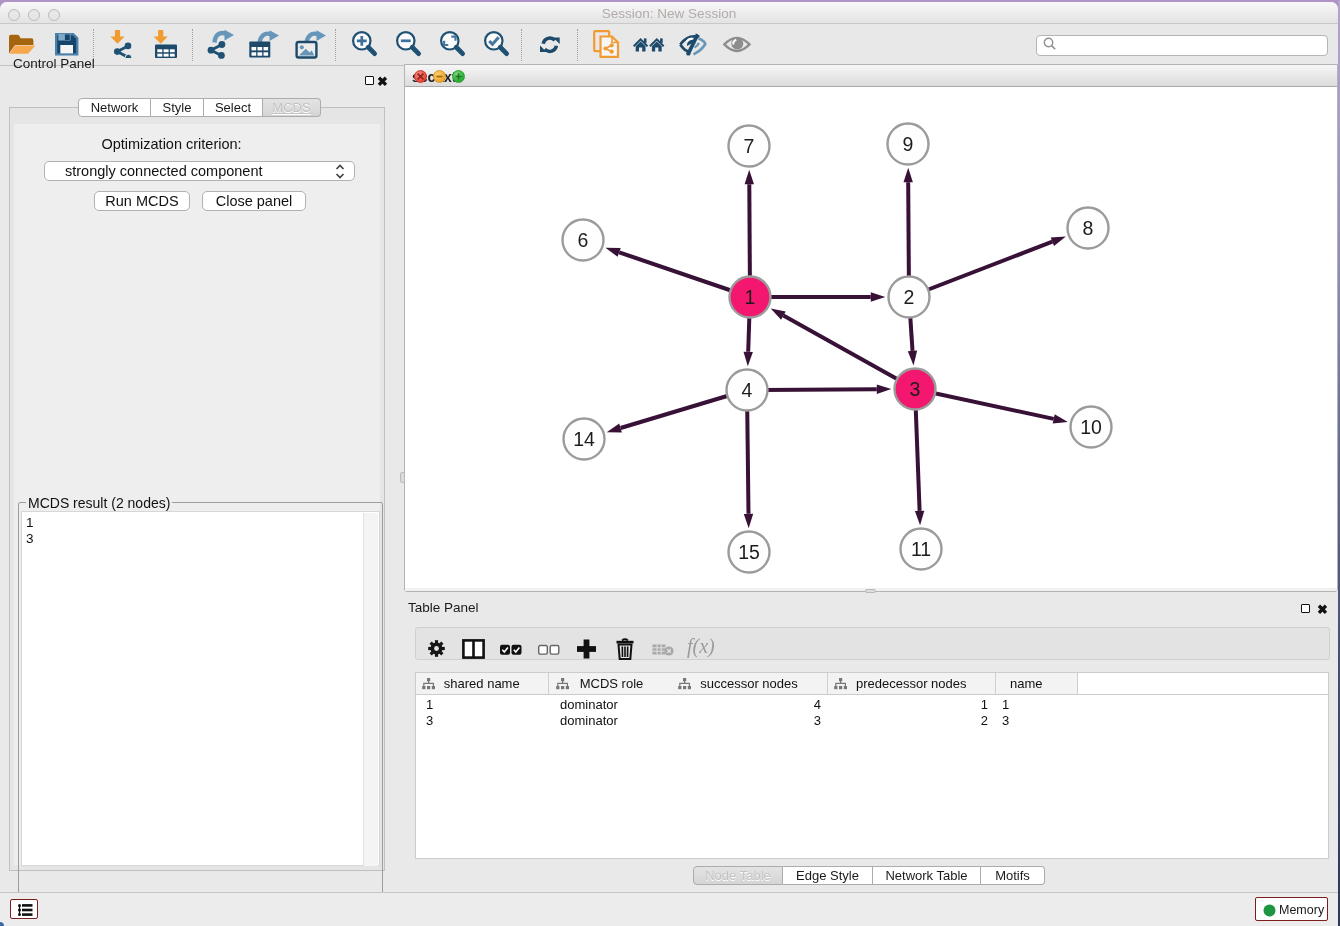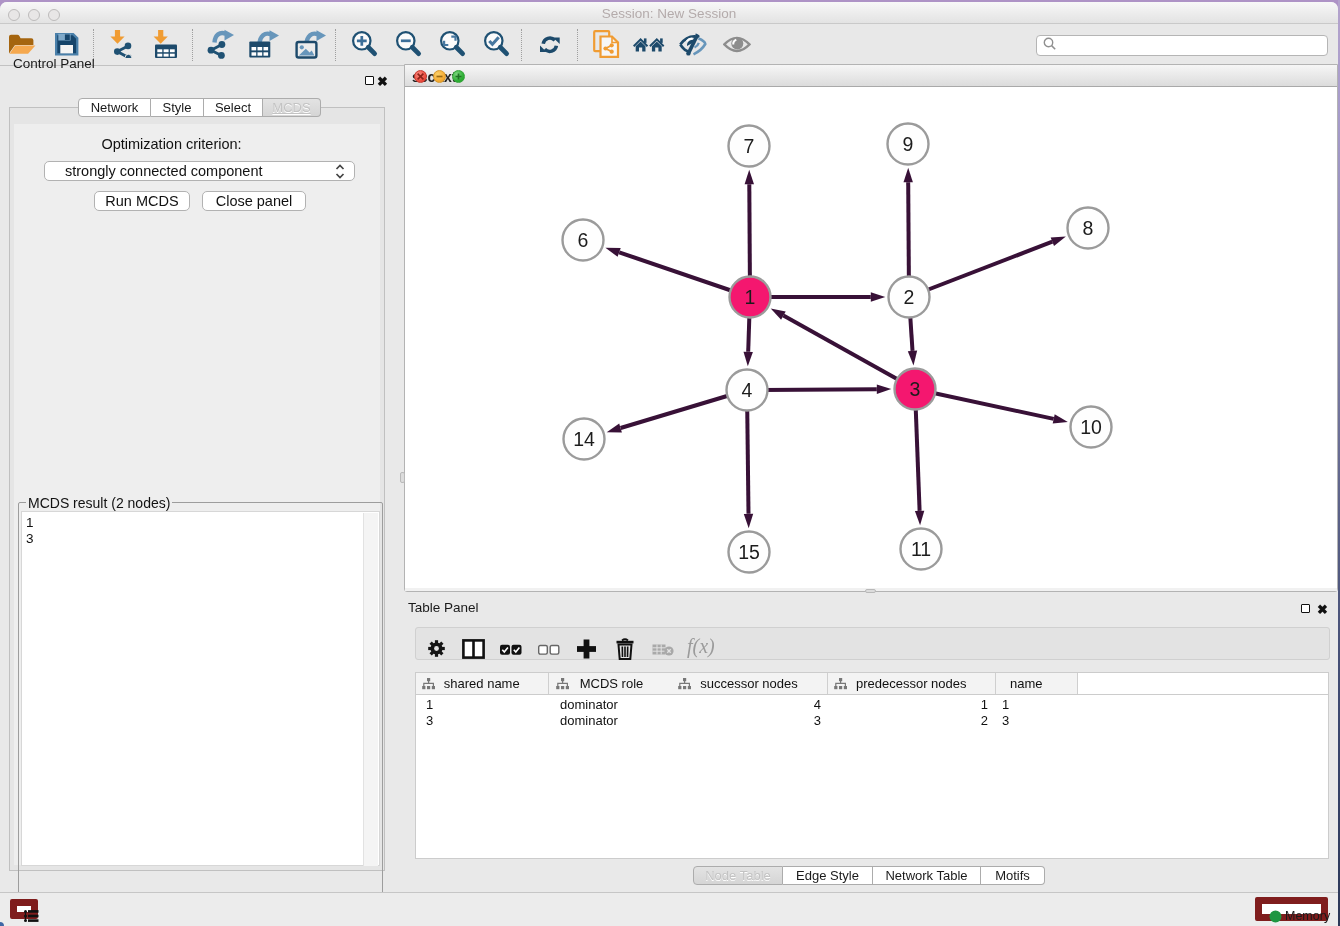--- a/index.html
+++ b/index.html
@@ -42,21 +42,21 @@
 
 #tptitle { position:absolute; left:408px; top:600px; font-size:13.5px; color:#1a1a1a; }
 #tptools { position:absolute; left:415px; top:627px; width:915px; height:33px; background:#e3e3e3; border:1px solid #d0d0d0; border-radius:3px; }
 #thead { position:absolute; left:415px; top:672px; width:914px; height:23px; background:#fff; border:1px solid #cccccc; }
 .hcell { position:absolute; top:0; height:21px; border-right:1px solid #cfcfcf; background:#f3f3f3; }
 .htxt { position:absolute; top:3px; font-size:13px; color:#111; width:100%; text-align:center; }
 #tbody { position:absolute; left:415px; top:695px; width:914px; height:164px; background:#fff; border:1px solid #cccccc; border-top:none; }
 .cell { position:absolute; font-size:13px; color:#111; }
 
 #statusbar { position:absolute; left:0; top:892px; width:1338px; height:34px; background:#ececec; border-top:1px solid #c6c6c6; }
-.sbtn { position:absolute; background:#fff; border:7px solid #7f1d1d; border-radius:4px; }
+.sbtn { position:absolute; background:#fff; border:1px solid #7f1d1d; border-radius:4px; }
 #memtxt { position:absolute; left:23px; top:5px; font-size:12.5px; color:#1a1a1a; }
 #rightpurple { position:absolute; left:1338px; top:0; width:2px; height:926px; background:linear-gradient(180deg,#b4a3cc 0%,#a79ccb 12%,#8d8ab5 30%,#5c6288 55%,#39456c 80%,#2c3858 100%); }
 .divh { position:absolute; background:#cbcbcb; border-radius:2px; }
 svg text { font-family:"Liberation Sans", sans-serif; }
 </style>
 </head>
 <body>
 <div id="win">
   <div id="titlebar">
     <div class="tl" style="left:8px;"></div>

